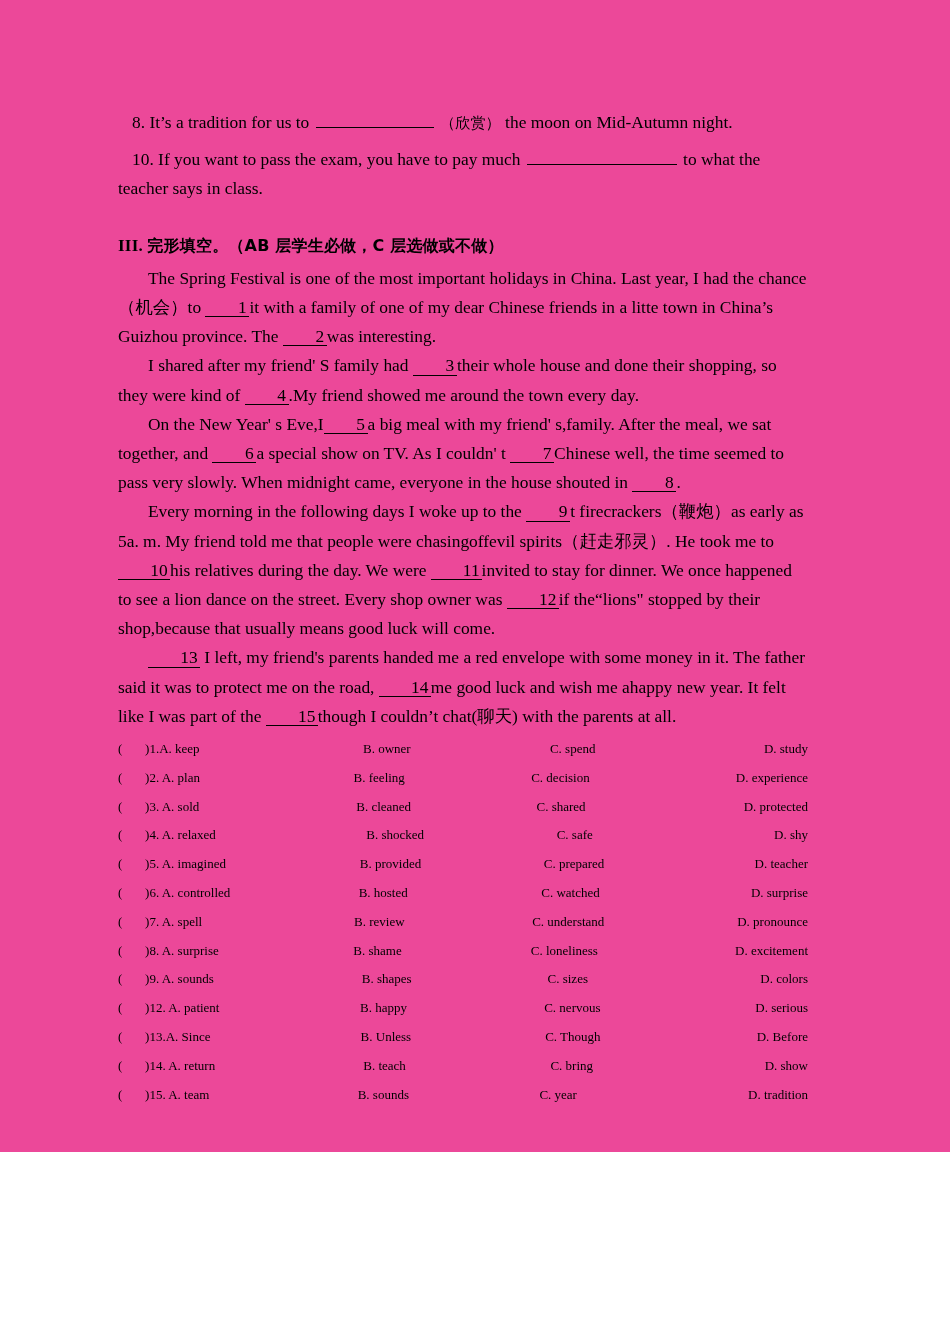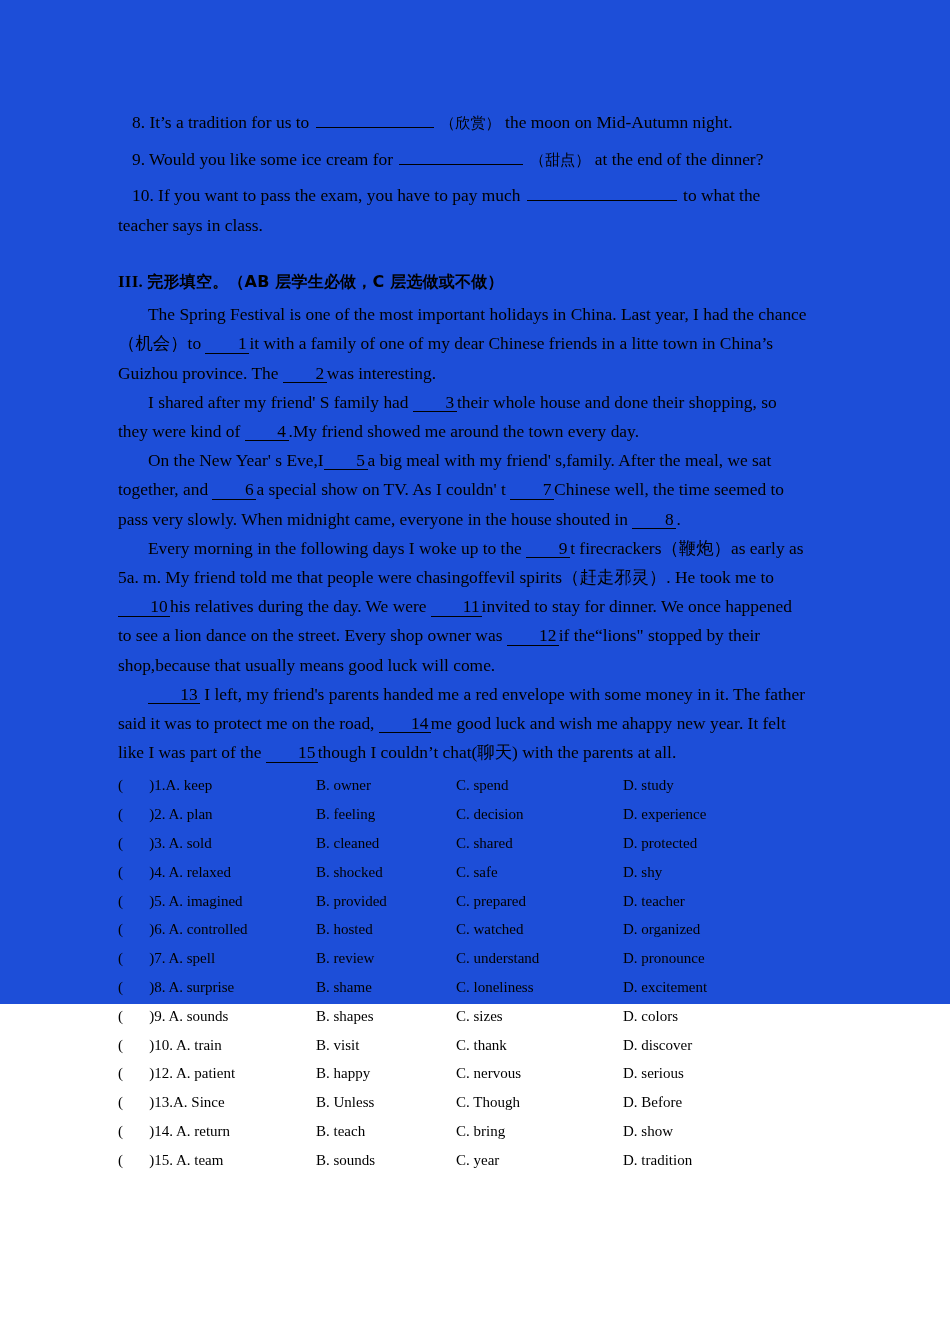--- a/index.html
+++ b/index.html
@@ -10,22 +10,22 @@
   body {
     width: 950px;
     height: 1344px;
     font-family: "Liberation Serif", "DejaVu Serif", serif;
     color: #000000;
     -webkit-font-smoothing: antialiased;
   }
   .page {
     position: relative;
     width: 950px;
-    height: 1004px;
-    background: #1d4ed8;
+    height: 1152px;
+    background: #ec4899;
     box-sizing: border-box;
     padding: 108px 72px 0 118px;
   }
   .doc-body {
     width: 690px;
     font-size: 17.4px;
     line-height: 29.2px;
     text-align: left;
   }
   
@@ -78,40 +78,40 @@
   .bn-wide { min-width: 48px; }
 
   
   .options {
     margin-top: 4px;
   }
   .opt-row {
     display: flex;
     line-height: 28.8px;
     height: 28.8px;
-    font-size: 15px;
+    font-size: 13px;
     white-space: pre;
+    justify-content: space-between;
   }
   .col-a { width: 198px; flex: none; }
   .col-b { width: 140px; flex: none; }
   .col-c { width: 167px; flex: none; }
   .col-d { flex: none; }
   .paren { letter-spacing: 0; }
 </style>
 </head>
 <body>
 
 <div class="page">
   <div class="doc-body">
 
     <div>
 
       <p class="fill-item"><span>8.</span> <span>It’s a tradition for us to</span> <span class="blank-long bl-1"></span> <span class="cn">（欣赏）</span> <span>the moon on Mid-Autumn night.</span></p>
 
-      <p class="fill-item"><span>9.</span> <span>Would you like some ice cream for</span> <span class="blank-long bl-2"></span> <span class="cn">（甜点）</span> <span>at the end of the dinner?</span></p>
 
       <p class="fill-item"><span>10.</span> <span>If you want to pass the exam, you have to pay much</span> <span class="blank-long bl-3"></span> <span>to what the teacher says in class.</span></p>
     </div>
 
     <p class="section-heading"><span>III.</span> <span class="cn-h">完形填空。（AB 层学生必做，C 层选做或不做）</span></p>
 
     <div>
 
       <p class="para"><span>The Spring Festival is one  of the most important holidays in China. Last year, I had the chance（机会）to </span><span class="blank-num">1</span><span>it with a family of one of my  dear Chinese friends in a litte town in China’s  Guizhou province. The </span><span class="blank-num">2</span><span>was interesting.</span></p>
 
@@ -129,29 +129,28 @@
       <div class="opt-row"><span class="col-a"><span class="paren">(       )</span><span>1.</span><span>A. keep</span></span><span class="col-b">B. owner</span><span class="col-c">C. spend</span><span class="col-d">D. study</span></div>
 
       <div class="opt-row"><span class="col-a"><span class="paren">(       )</span><span>2. </span><span>A. plan</span></span><span class="col-b">B. feeling</span><span class="col-c">C. decision</span><span class="col-d">D. experience</span></div>
 
       <div class="opt-row"><span class="col-a"><span class="paren">(       )</span><span>3. </span><span>A. sold</span></span><span class="col-b">B. cleaned</span><span class="col-c">C. shared</span><span class="col-d">D. protected</span></div>
 
       <div class="opt-row"><span class="col-a"><span class="paren">(       )</span><span>4. </span><span>A. relaxed</span></span><span class="col-b">B. shocked</span><span class="col-c">C. safe</span><span class="col-d">D. shy</span></div>
 
       <div class="opt-row"><span class="col-a"><span class="paren">(       )</span><span>5. </span><span>A. imagined</span></span><span class="col-b">B. provided</span><span class="col-c">C. prepared</span><span class="col-d">D. teacher</span></div>
 
-      <div class="opt-row"><span class="col-a"><span class="paren">(       )</span><span>6. </span><span>A. controlled</span></span><span class="col-b">B. hosted</span><span class="col-c">C. watched</span><span class="col-d">D. organized</span></div>
+      <div class="opt-row"><span class="col-a"><span class="paren">(       )</span><span>6. </span><span>A. controlled</span></span><span class="col-b">B. hosted</span><span class="col-c">C. watched</span><span class="col-d">D. surprise</span></div>
 
       <div class="opt-row"><span class="col-a"><span class="paren">(       )</span><span>7. </span><span>A. spell</span></span><span class="col-b">B. review</span><span class="col-c">C. understand</span><span class="col-d">D. pronounce</span></div>
 
       <div class="opt-row"><span class="col-a"><span class="paren">(       )</span><span>8. </span><span>A. surprise</span></span><span class="col-b">B. shame</span><span class="col-c">C. loneliness</span><span class="col-d">D. excitement</span></div>
 
       <div class="opt-row"><span class="col-a"><span class="paren">(       )</span><span>9. </span><span>A. sounds</span></span><span class="col-b">B. shapes</span><span class="col-c">C. sizes</span><span class="col-d">D. colors</span></div>
 
-      <div class="opt-row"><span class="col-a"><span class="paren">(       )</span><span>10. </span><span>A. train</span></span><span class="col-b">B. visit</span><span class="col-c">C. thank</span><span class="col-d">D. discover</span></div>
 
 
       <div class="opt-row"><span class="col-a"><span class="paren">(       )</span><span>12. </span><span>A. patient</span></span><span class="col-b">B. happy</span><span class="col-c">C. nervous</span><span class="col-d">D. serious</span></div>
 
       <div class="opt-row"><span class="col-a"><span class="paren">(       )</span><span>13.</span><span>A. Since</span></span><span class="col-b">B. Unless</span><span class="col-c">C. Though</span><span class="col-d">D. Before</span></div>
 
       <div class="opt-row"><span class="col-a"><span class="paren">(       )</span><span>14. </span><span>A. return</span></span><span class="col-b">B. teach</span><span class="col-c">C. bring</span><span class="col-d">D. show</span></div>
 
       <div class="opt-row"><span class="col-a"><span class="paren">(       )</span><span>15. </span><span>A. team</span></span><span class="col-b">B. sounds</span><span class="col-c">C. year</span><span class="col-d">D. tradition</span></div>
 

